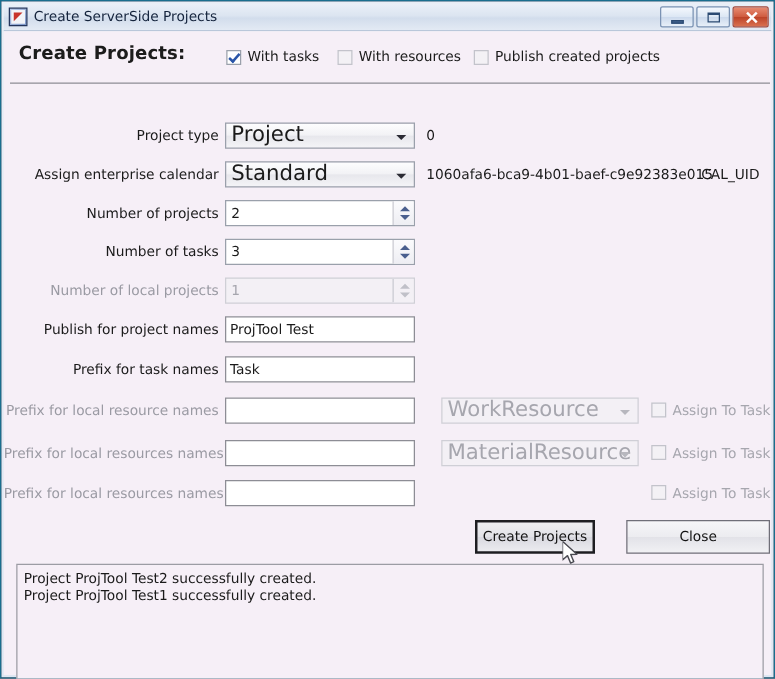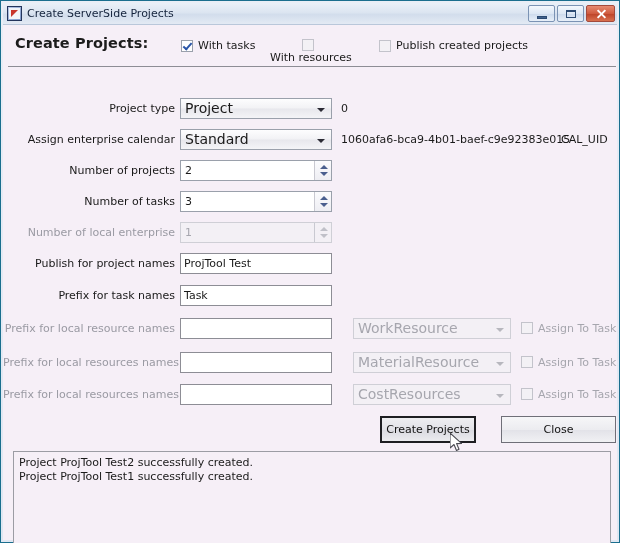--- a/index.html
+++ b/index.html
@@ -142,21 +142,21 @@
     position: absolute;
     top: 14px;
     display: flex;
     align-items: center;
     font-size: 11px;
     white-space: nowrap;
   }
   .hdr-check .cb { margin-right: 5px; }
   .hdr-check .lbl { color: #1a1a1a; }
   .hdr-check.c1 { left: 178px; }
-  .hdr-check.c2 { left: 267px; flex-direction: column; }
+  .hdr-check.c2 { left: 267px; }
   .hdr-check.c3 { left: 376px; }
 
   .cb {
     width: 12px; height: 12px;
     border: 1px solid #9aa0ab;
     background: #ffffff;
     box-sizing: border-box;
     position: relative;
     display: inline-block;
     flex: 0 0 auto;
@@ -208,21 +208,21 @@
 
   
   .combo {
     position: absolute;
     left: 177px;
     width: 152px;
     height: 21px;
     box-sizing: border-box;
     border: 1px solid #9aa0ab;
     background: linear-gradient(to bottom, #fdfdfe 0%, #f2f2f5 48%, #e7e7ec 52%, #f4f4f7 100%);
-    font-size: 14px;
+    font-size: 17px;
     color: #1a1a1a;
     line-height: 19px;
     padding-left: 4px;
     overflow: hidden;
     white-space: nowrap;
   }
   .combo.disabled {
     border-color: #cfcfd6;
     background: #f3f0f5;
     color: #a6a6ae;
@@ -450,21 +450,21 @@
           <div class="spin">
             <span>3</span>
             <span class="btns">
               <span class="up"></span>
               <span class="dn"></span>
             </span>
           </div>
         </div>
 
         <div class="frow" style="top:155px">
-          <div class="flabel disabled">Number of local enterprise</div>
+          <div class="flabel disabled">Number of local projects</div>
           <div class="spin disabled">
             <span>1</span>
             <span class="btns">
               <span class="up"></span>
               <span class="dn"></span>
             </span>
           </div>
         </div>
 
         <div class="frow" style="top:186px">
@@ -509,24 +509,20 @@
             <span class="cb disabled"></span>
             <span>Assign To Task</span>
           </label>
         </div>
 
         <div class="frow" style="top:317px">
           <div class="flabel disabled">Prefix for local resources names</div>
           <div class="tbox">
             <span></span>
           </div>
-          <div class="combo res disabled">
-            <span>CostResources</span>
-            <span class="arrow"></span>
-          </div>
           <label class="assign">
             <span class="cb disabled"></span>
             <span>Assign To Task</span>
           </label>
         </div>
       </div>
 
       <div class="btn btn-close">Close</div>
       <div class="btn default btn-create">Create Projects</div>
 

